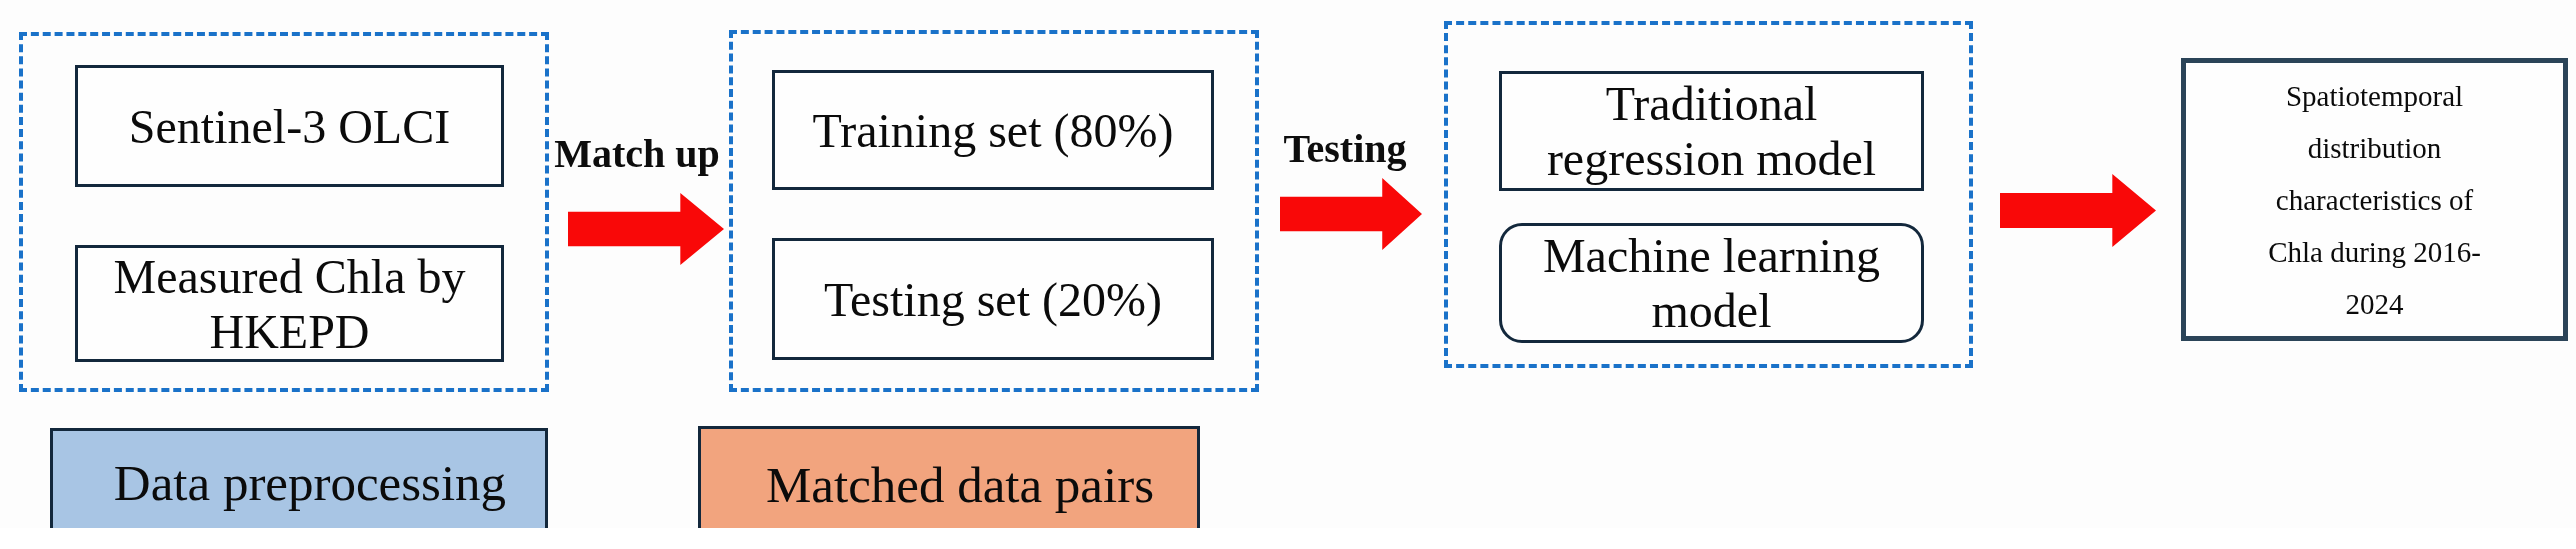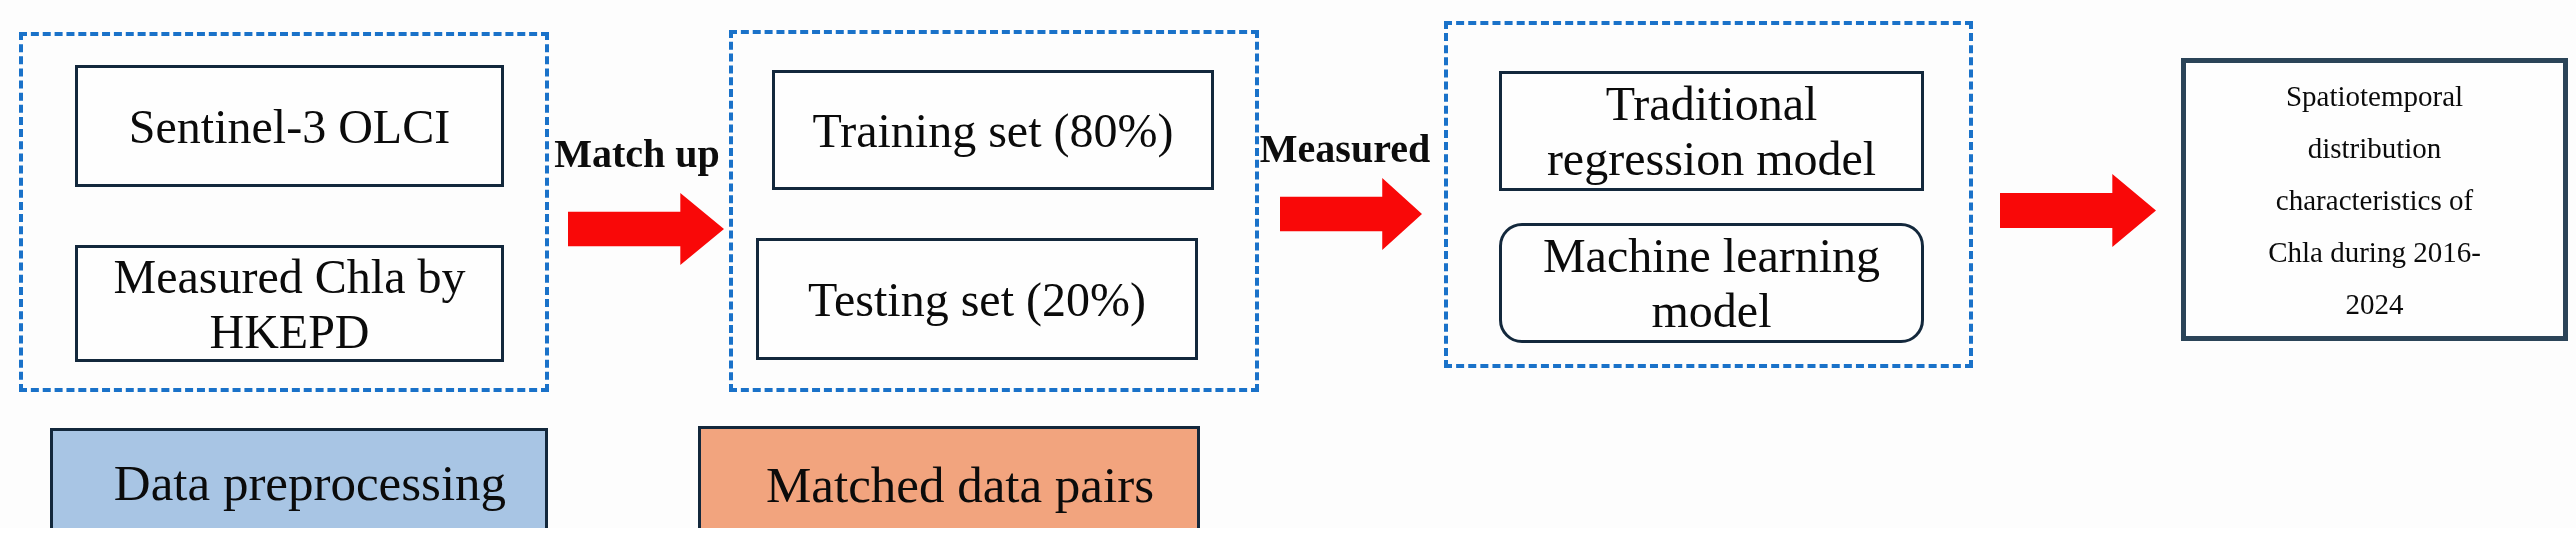--- a/index.html
+++ b/index.html
@@ -41,21 +41,21 @@
   }
   .node-text {
     white-space: pre-line;
     font-size: 48px;
     line-height: 55px;
     color: #0b0b0b;
   }
   .n1a { left: 75px;   top: 65px;  width: 429px; height: 122px; }
   .n1b { left: 75px;   top: 245px; width: 429px; height: 117px; }
   .n2a { left: 772px;  top: 70px;  width: 442px; height: 120px; }
-  .n2b { left: 756px;  top: 238px; width: 442px; height: 122px; }
+  .n2b { left: 772px;  top: 238px; width: 442px; height: 122px; }
   .n3a { left: 1499px; top: 71px;  width: 425px; height: 120px; }
   .n3b { left: 1499px; top: 223px; width: 425px; height: 120px; border-radius: 23px; }
 
   
   .caption {
     position: absolute;
     border: 3.4px solid #13283c;
     display: flex;
     align-items: center;
     justify-content: center;
@@ -127,21 +127,21 @@
   <div class="node n2a">
     <span class="node-text">Training set (80%)</span>
   </div>
   <div class="node n2b">
     <span class="node-text">Testing set (20%)</span>
   </div>
   <div class="caption cap2">
     <span>Matched data pairs</span>
   </div>
 
-  <div class="arrow-label al2">Measured</div>
+  <div class="arrow-label al2">Testing</div>
   <svg class="arrow a2" viewBox="0 0 100 100" preserveAspectRatio="none" aria-hidden="true">
     <polygon points="0,26 72,26 72,0 100,50 72,100 72,74 0,74"></polygon>
   </svg>
 
   <div class="group g3"></div>
   <div class="node n3a">
     <span class="node-text">Traditional
 regression model</span>
   </div>
   <div class="node n3b">

